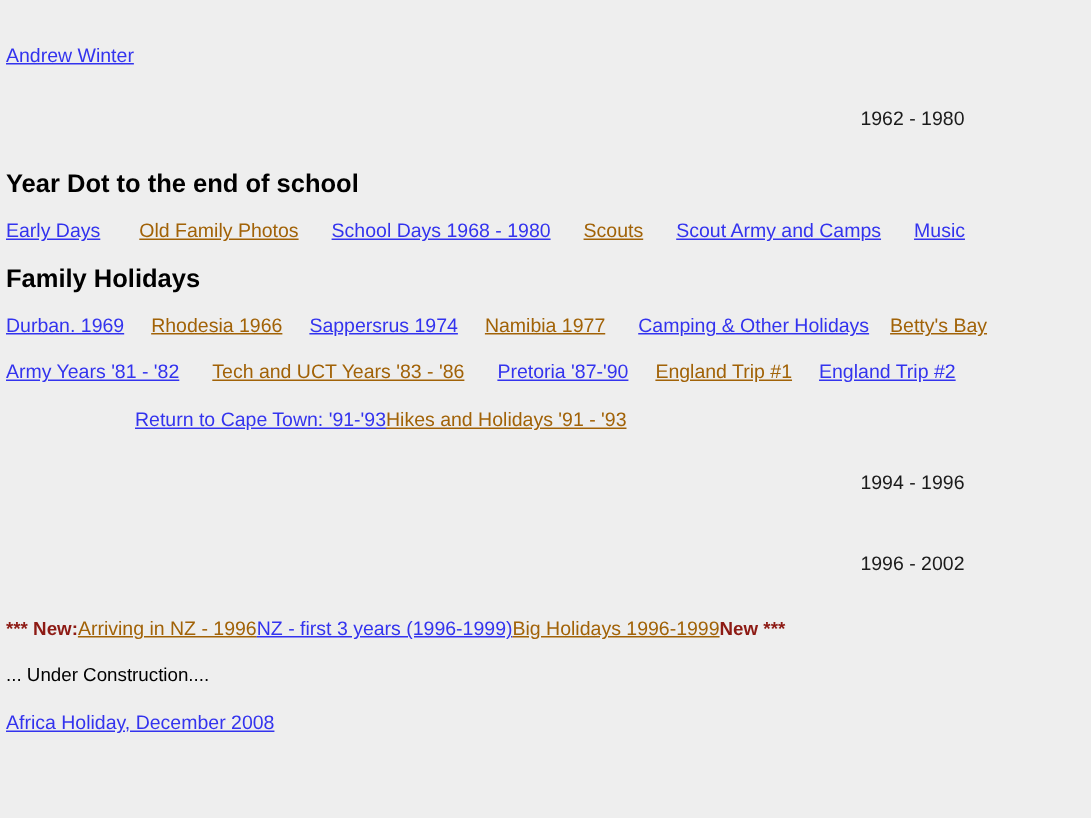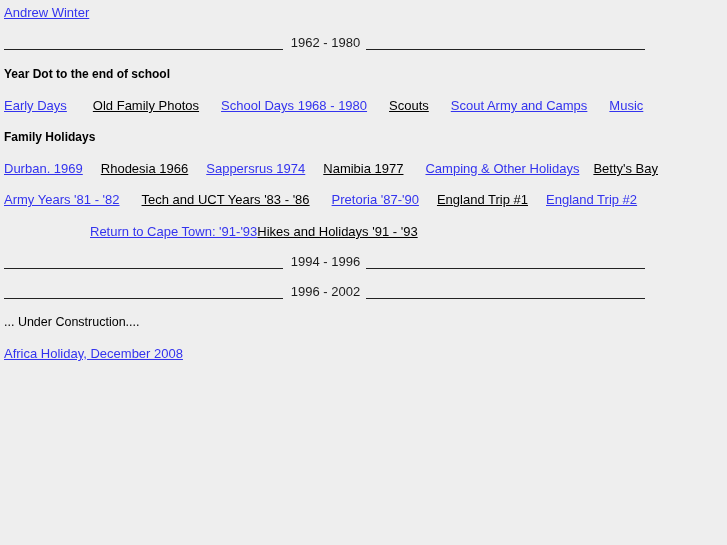--- a/index.html
+++ b/index.html
@@ -15,28 +15,29 @@
     font-family: "Liberation Sans", sans-serif;
     font-size: 13px;
     color: #000000;
     background: #eeeeee;
     position: relative;
   }
   .page {
     padding: 6px 0 0 4px;
     box-sizing: border-box;
     width: 588px;
+    margin-top: 24px;
   }
   a, .lnk {
     text-decoration: underline;
     cursor: pointer;
     white-space: pre;
   }
   .blue { color: #3333ee; }
-  .green { color: #000000; }
+  .green { color: #a16207; }
   .row-top-link {
     display: block;
     font-size: 13px;
     line-height: 14px;
     margin: 4px 0 0 0;
   }
   .notice {
     color: #8d1a14;
     font-weight: bold;
     font-size: 13.5px;
@@ -48,36 +49,37 @@
   .divider {
     margin: 15px 0 0 0;
     font-size: 13px;
     line-height: 15px;
     color: #1b1b1b;
     white-space: nowrap;
     letter-spacing: 0px;
     display: flex;
     align-items: flex-end;
     width: 641px;
+    flex-direction: column;
   }
   .divider .rule {
     flex: 1 1 auto;
     border-bottom: 1px solid #222222;
     height: 11px;
   }
   .divider .rule.left  { margin-right: 6px; }
   .divider .rule.right { margin-left: 4px; }
   .divider .yr {
     flex: 0 0 auto;
     padding: 0 2px;
     font-size: 13px;
     color: #1b1b1b;
   }
   h3.sect {
-    font-size: 12px;
+    font-size: 17px;
     font-weight: bold;
     margin: 17px 0 0 0;
     line-height: 15px;
     color: #000000;
   }
   .linkrow {
     margin: 16px 0 0 0;
     line-height: 15px;
     font-size: 13px;
     white-space: nowrap;
@@ -167,20 +169,23 @@
     <span class="rule right"></span>
   </div>
 
 
   <div class="divider">
     <span class="rule left"></span>
     <span class="yr">1996 - 2002</span>
     <span class="rule right"></span>
   </div>
 
+  <div class="newrow">
+    <span class="newmark">*** New:</span><span class="gap g10"></span><a class="lnk green">Arriving in NZ - 1996</a><span class="gap g10"></span><a class="lnk blue">NZ - first 3 years (1996-1999)</a><span class="gap g10"></span><a class="lnk green">Big Holidays 1996-1999</a><span class="gap g10"></span><span class="newmark">New ***</span>
+  </div>
 
   <div class="construction">... Under Construction....</div>
 
 
   <div class="lastlink">
     <a class="lnk blue">Africa Holiday, December 2008</a>
   </div>
 
 </div>
 

